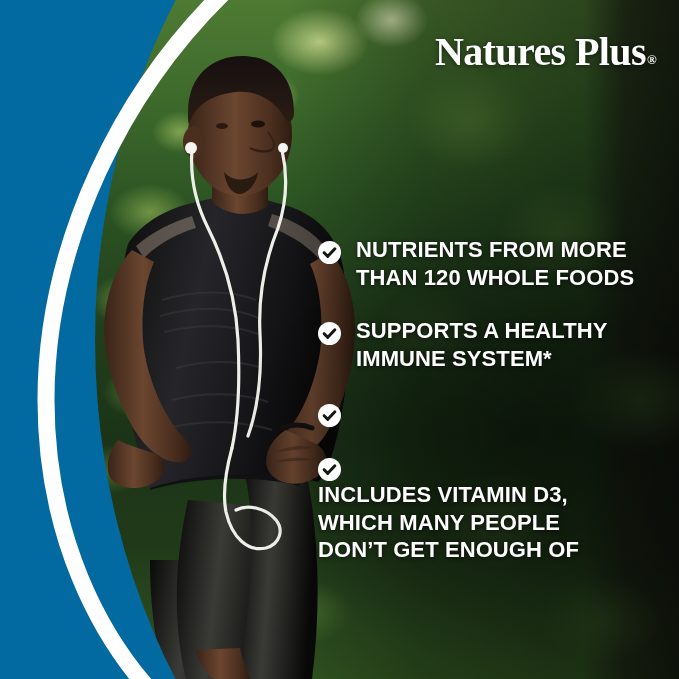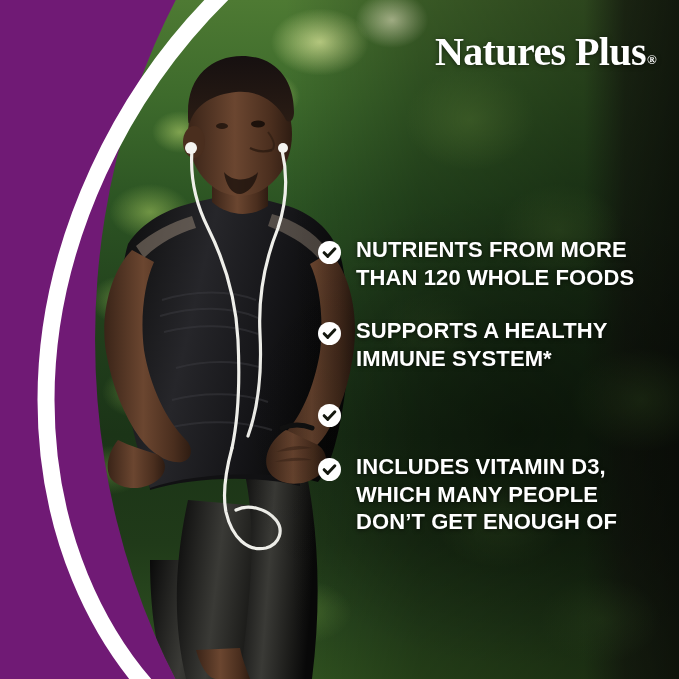--- a/index.html
+++ b/index.html
@@ -9,21 +9,21 @@
   }
   body {
     font-family: "Liberation Sans", sans-serif;
   }
 
   #banner {
     position: relative;
     width: 679px;
     height: 679px;
     overflow: hidden;
-    background: #701a75;
+    background: #0369a1;
   }
 
   
   .photo-clip {
     position: absolute;
     inset: 0;
     
     clip-path: ellipse(74% 92% at 88% 50%);
   }
 
@@ -109,21 +109,21 @@
     position: absolute;
     left: 318px;
     top: 236px;
     width: 352px;
   }
   .bullet {
     display: flex;
     align-items: flex-start;
     margin-bottom: 26px;
   }
-  .bullet:last-child { margin-bottom: 0; }
+  .bullet:last-child { margin-bottom: 0; flex-direction: column; }
 
   .check {
     flex: 0 0 auto;
     width: 23px;
     height: 23px;
     margin-top: 5px;
     margin-right: 15px;
   }
 
   .bullet-text {

